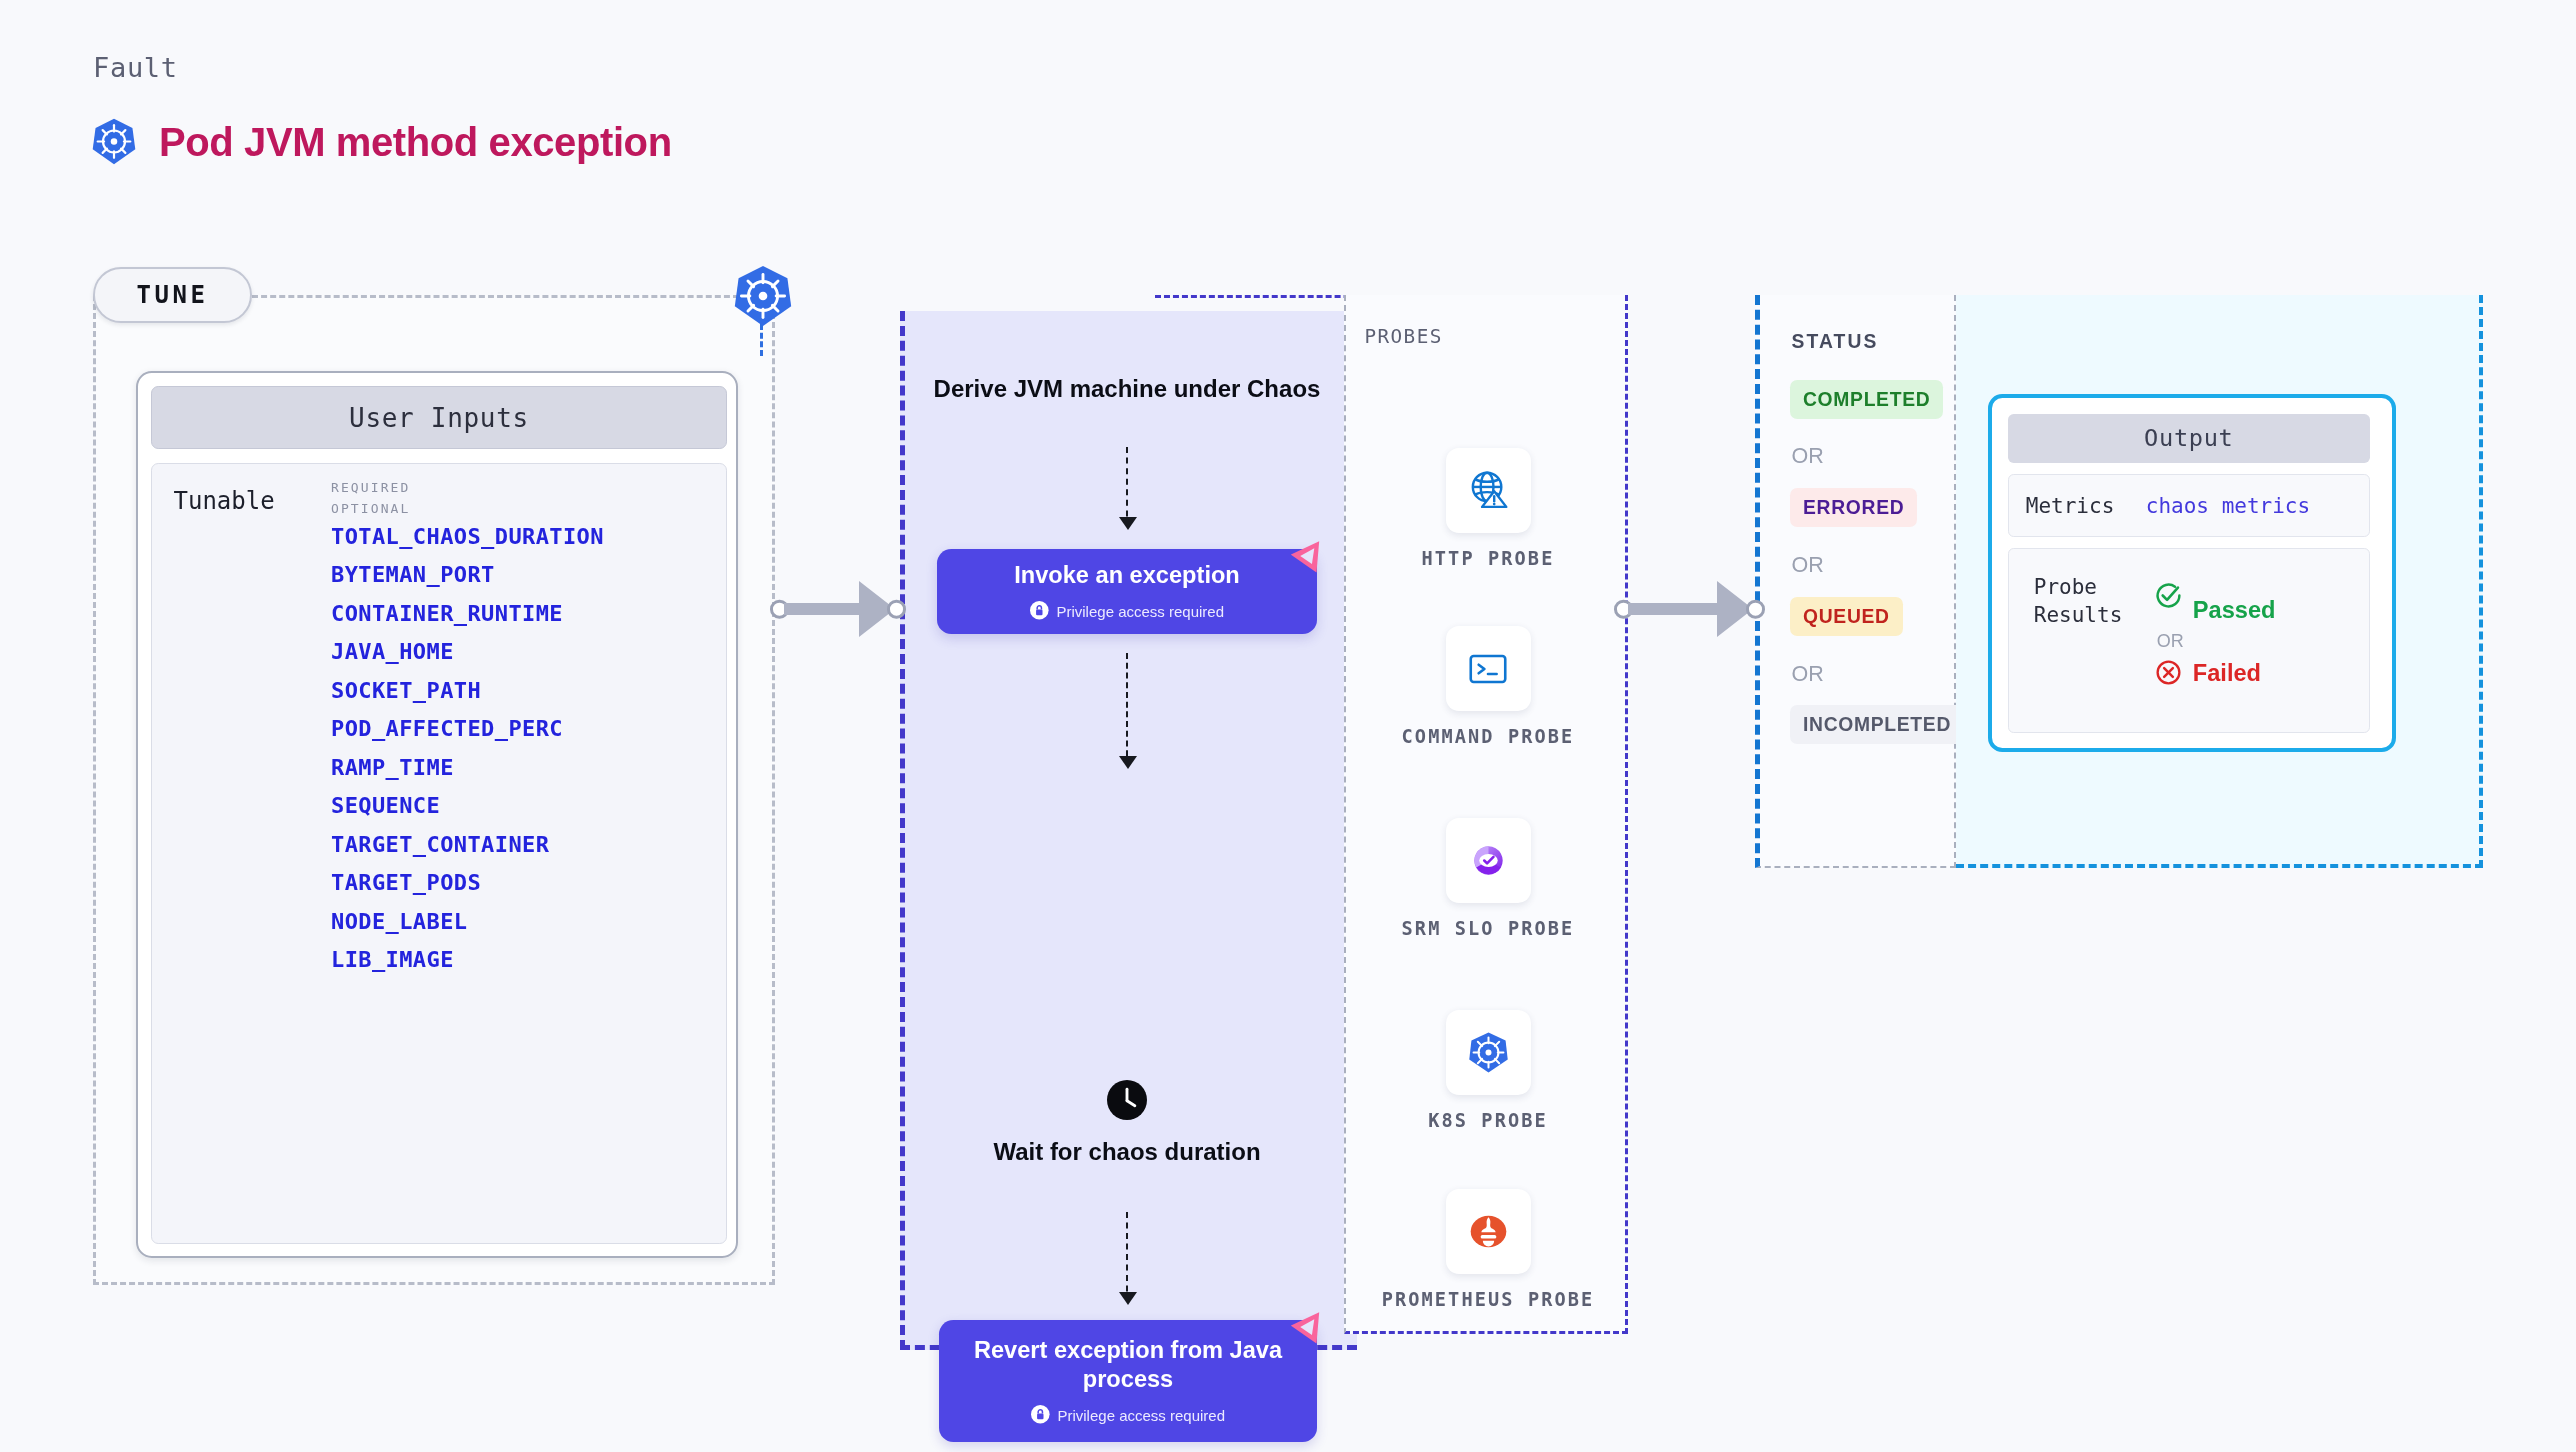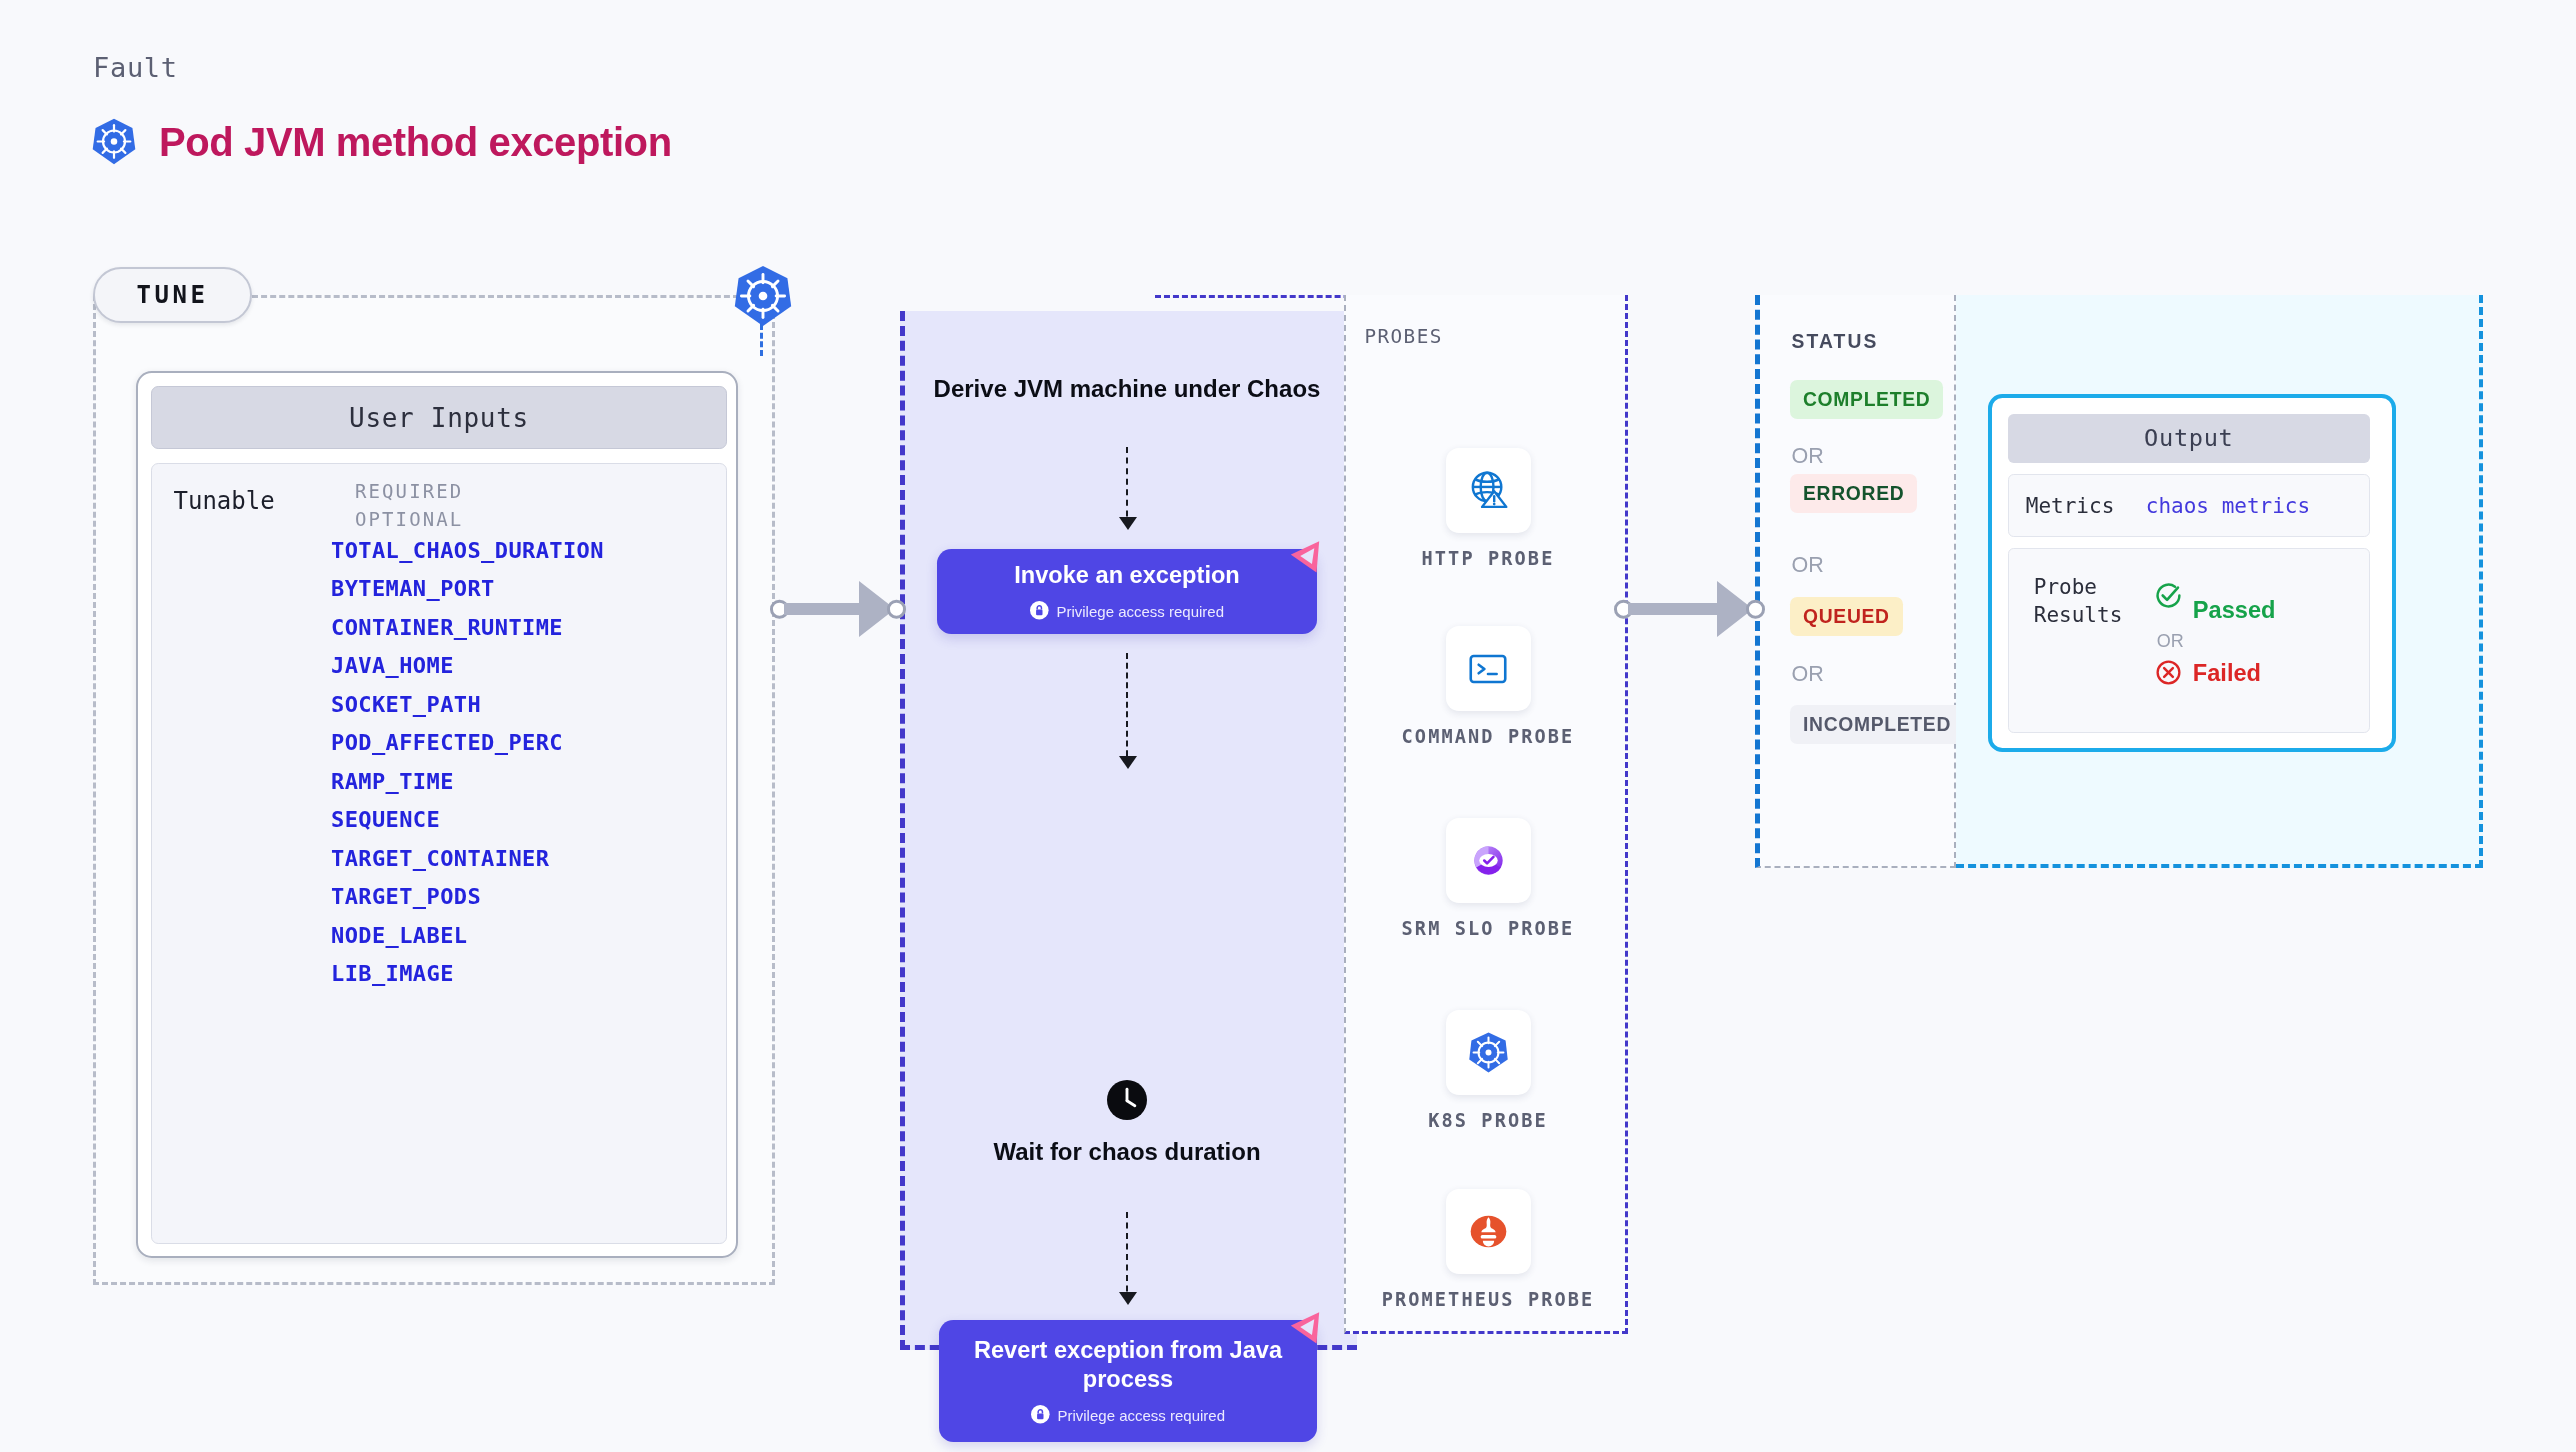--- a/index.html
+++ b/index.html
@@ -98,23 +98,22 @@
     position: absolute; left: 21.5px; top: 23px;
     font-family: "DejaVu Sans Mono", monospace;
     font-size: 24px; color: #1c1f2b;
   }
   #params-col {
     position: absolute; left: 179px; top: 15.8px;
     width: 387px;
   }
   .group-title {
     font-family: "DejaVu Sans Mono", monospace;
-    font-size: 19px; color: #8c91a3; letter-spacing: 2.1px;
+    font-size: 13px; color: #8c91a3; letter-spacing: 2.1px;
     margin-bottom: 10px;
-    margin-left: 24px;
   }
   .param {
     font-family: "DejaVu Sans Mono", monospace;
     font-size: 22px; color: #2323dd; font-weight: bold;
     letter-spacing: 0.4px; line-height: 1.0;
   }
   #required-list .param { margin-bottom: 29px; }
   #optional-list .param { margin-bottom: 16.5px; }
   #optional-title { margin-top: -4.3px; margin-bottom: 10px; }
 
@@ -538,21 +537,21 @@
   <div class="conn-dot" style="left:132px;"></div>
 </div>
 
 <div id="result-dash" class="dash-h"></div>
 <div id="result-region">
   <div id="status-col">
     <div id="status-title">STATUS</div>
 
     <div class="status-badge" style="top:85px; background:#dcf5dd; color:#1d7f2b;">COMPLETED</div>
     <div class="or-text" style="top:149px;">OR</div>
-    <div class="status-badge" style="top:179px; background:#fdeaea; color:#14532d;">ERRORED</div>
+    <div class="status-badge" style="top:193px; background:#fdeaea; color:#4c1d95;">ERRORED</div>
     <div class="or-text" style="top:258px;">OR</div>
     <div class="status-badge" style="top:302px; background:#fcefc7; color:#c0231e;">QUEUED</div>
     <div class="or-text" style="top:367px;">OR</div>
     <div class="status-badge" style="top:410px; background:#f0f1f6; color:#55596b;">INCOMPLETED</div>
   </div>
 
   <div id="output-col"></div>
 </div>
 
 <div id="output-card">

